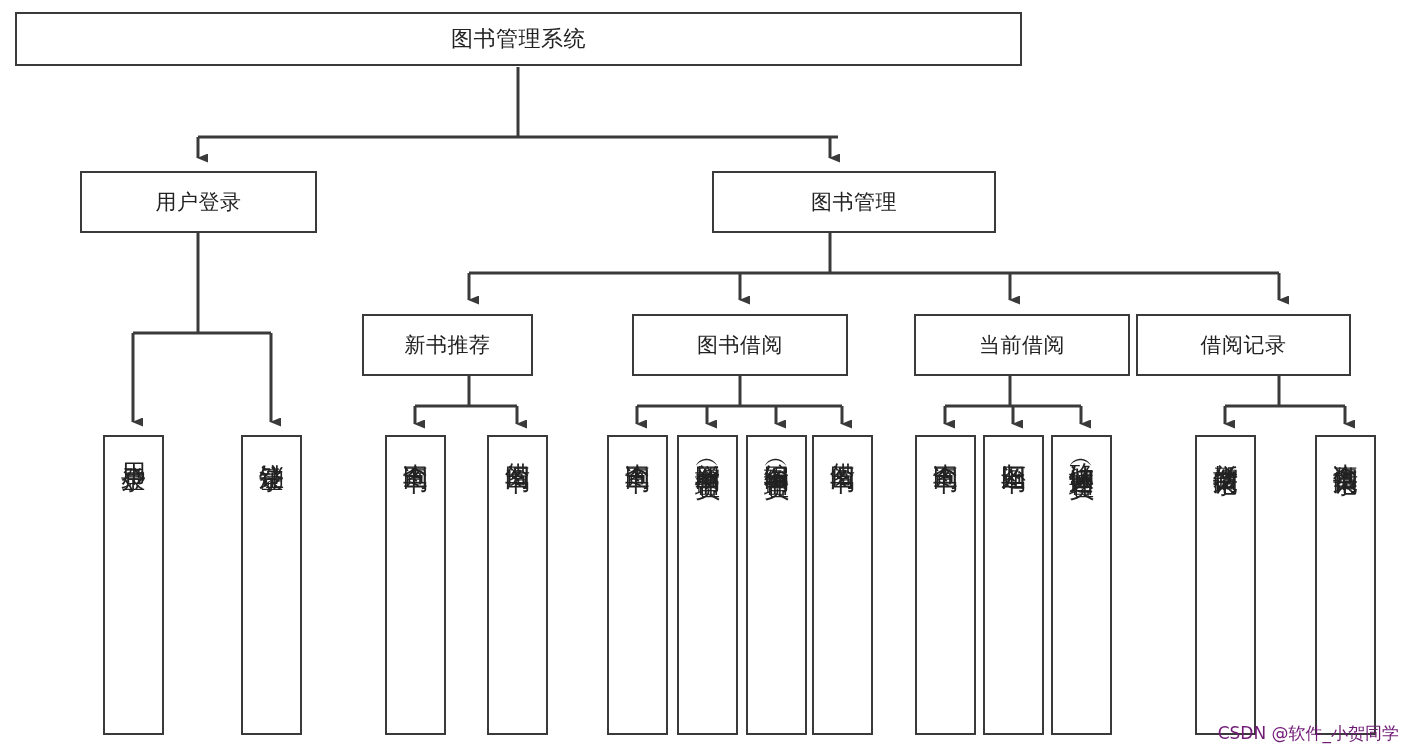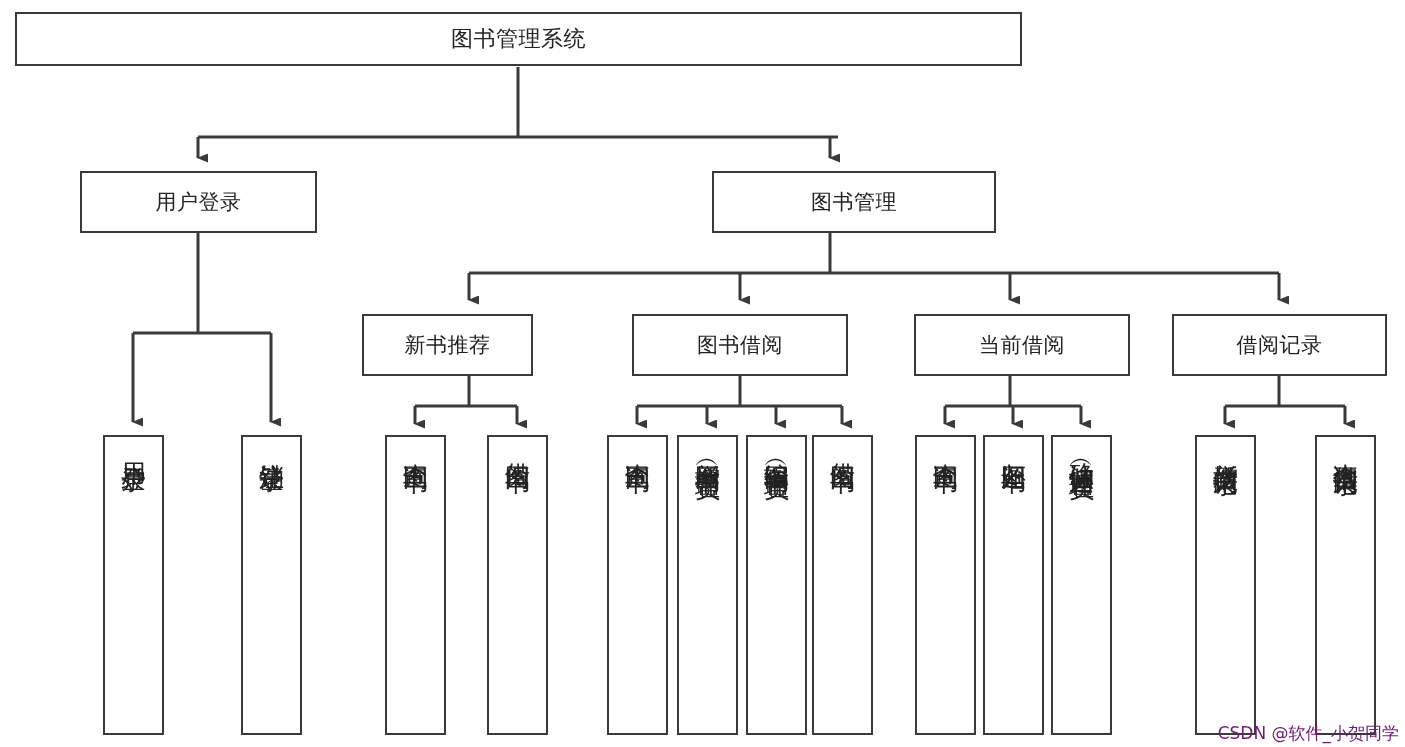--- a/index.html
+++ b/index.html
@@ -146,21 +146,21 @@
 
   <div class="node h-node" style="left:362px; top:314px; width:171px; height:62px;">
     <span class="lbl">新书推荐</span>
   </div>
   <div class="node h-node" style="left:632px; top:314px; width:216px; height:62px;">
     <span class="lbl">图书借阅</span>
   </div>
   <div class="node h-node" style="left:902px; top:314px; width:216px; height:62px;margin-left:12px;">
     <span class="lbl">当前借阅</span>
   </div>
-  <div class="node h-node" style="left:1172px; top:314px; width:215px; height:62px;">
+  <div class="node h-node" style="left:1136px; top:314px; width:215px; height:62px;">
     <span class="lbl">借阅记录</span>
   </div>
 
   <div class="node v-node" style="left:103px; top:435px; width:61px; height:300px;">
     <span class="lbl">用户登录</span>
   </div>
   <div class="node v-node" style="left:241px; top:435px; width:61px; height:300px;">
     <span class="lbl">注销登录</span>
   </div>
 

